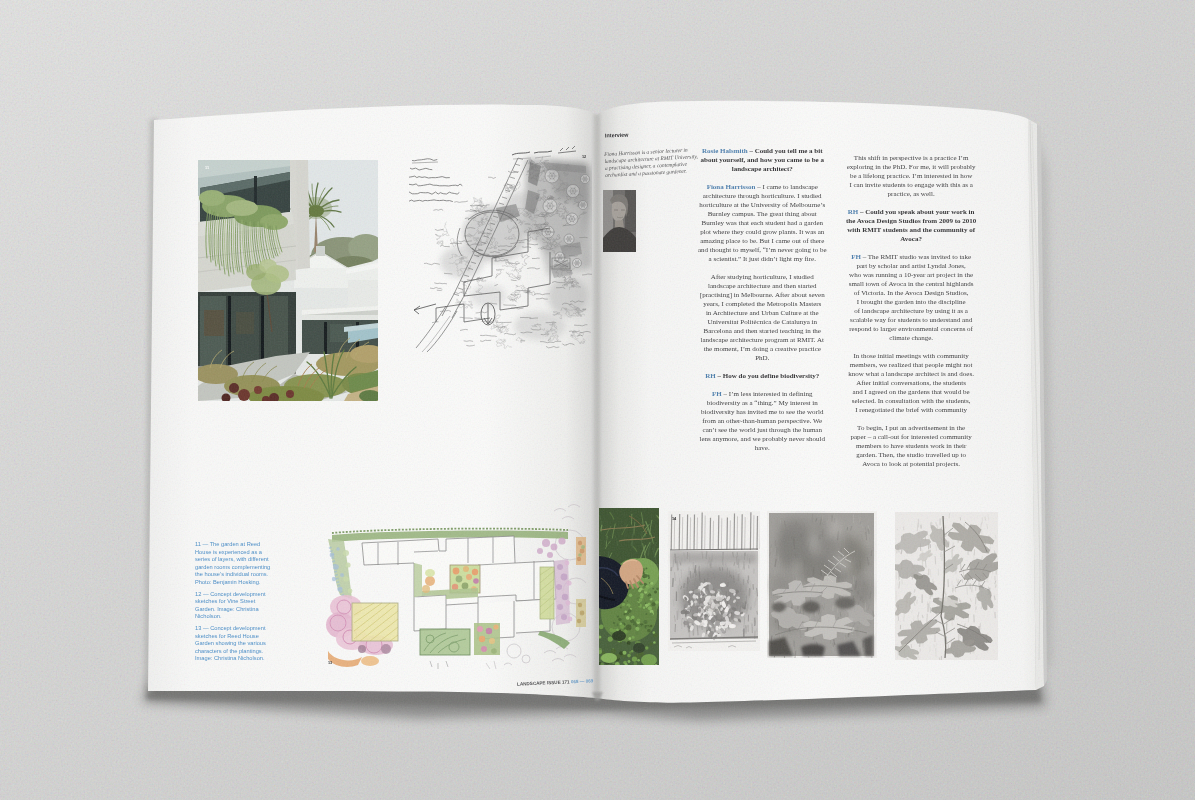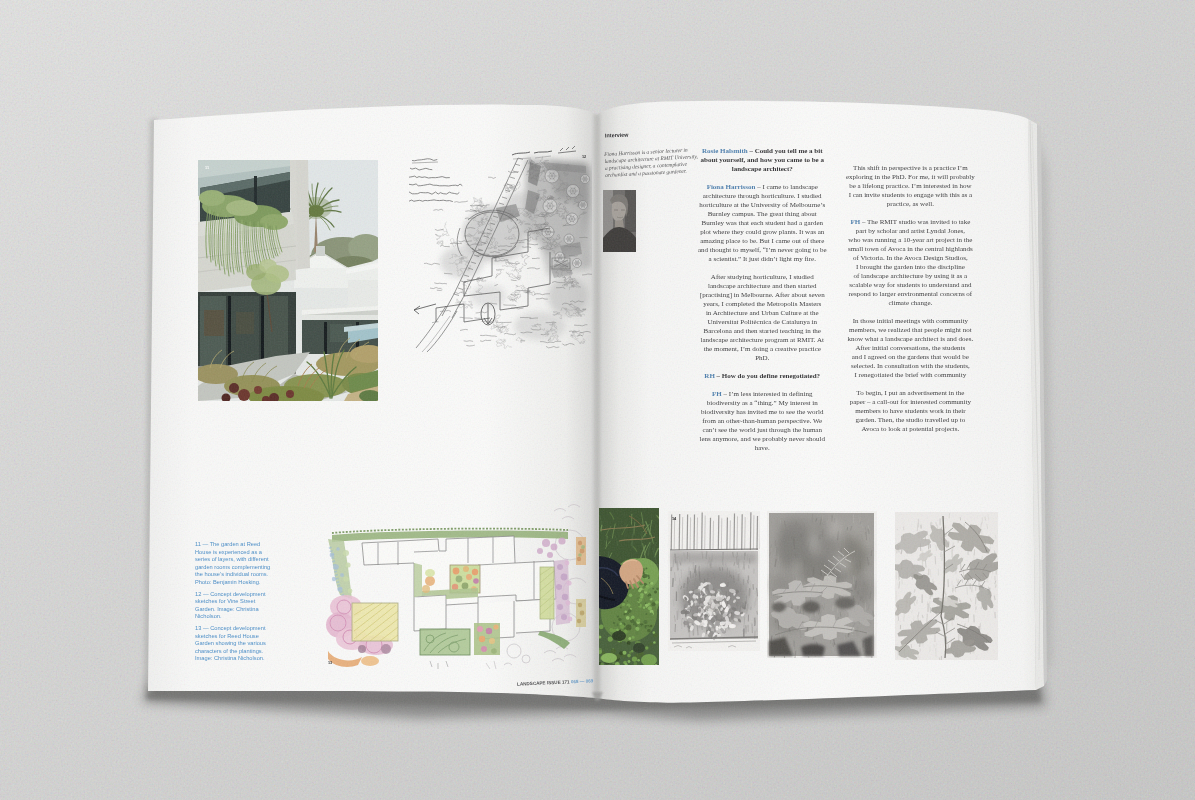--- a/index.html
+++ b/index.html
@@ -736,26 +736,27 @@
   <path d="M11 20 L15 20 M18 20 L22 20" stroke="#6e6a66" stroke-width="0.6" fill="none"></path>
   <path d="M14 27 C 16 28, 18 28, 20 27" stroke="#7e7a76" stroke-width="0.7" fill="none"></path>
   <path d="M12 31 L 12 38 L 21 38 L 20 30 Z" fill="#958f88"></path>
   <path d="M0 48 C 6 40, 11 37, 16 37 C 22 37, 28 41, 33 48 L 33 62 L 0 62 Z" fill="#3d3b39"></path>
 </svg>
 
 <div class="abs col" style="left:698px;top:147px;">
 <p><span class="blue">Rosie Halsmith</span><span class="bold"> – Could you tell me a bit<br>about yourself, and how you came to be a<br>landscape architect?</span></p>
 <p><span class="blue">Fiona Harrisson</span> – I came to landscape<br>architecture through horticulture. I studied<br>horticulture at the University of Melbourne’s<br>Burnley campus. The great thing about<br>Burnley was that each student had a garden<br>plot where they could grow plants. It was an<br>amazing place to be. But I came out of there<br>and thought to myself, “I’m never going to be<br>a scientist.” It just didn’t light my fire.</p>
 <p>After studying horticulture, I studied<br>landscape architecture and then started<br>[practising] in Melbourne. After about seven<br>years, I completed the Metropolis Masters<br>in Architecture and Urban Culture at the<br>Universitat Politècnica de Catalunya in<br>Barcelona and then started teaching in the<br>landscape architecture program at RMIT. At<br>the moment, I’m doing a creative practice<br>PhD.</p>
-<p><span class="blue">RH</span><span class="bold"> – How do you define renegotiated?</span></p>
+<p><span class="blue">RH</span><span class="bold"> – How do you define biodiversity?</span></p>
 <p><span class="blue">FH</span> – I’m less interested in defining<br>biodiversity as a “thing.” My interest in<br>biodiversity has invited me to see the world<br>from an other-than-human perspective. We<br>can’t see the world just through the human<br>lens anymore, and we probably never should<br>have.</p>
 </div>
 
-<div class="abs col" style="left:846px;top:164px;">
+<div class="abs col" style="left:846px;top:154px;">
 <p>This shift in perspective is a practice I’m<br>exploring in the PhD. For me, it will probably<br>be a lifelong practice. I’m interested in how<br>I can invite students to engage with this as a<br>practice, as well.</p>
+<p><span class="blue">RH</span><span class="bold"> – Could you speak about your work in<br>the Avoca Design Studios from 2009 to 2010<br>with RMIT students and the community of<br>Avoca?</span></p>
 <p><span class="blue">FH</span> – The RMIT studio was invited to take<br>part by scholar and artist Lyndal Jones,<br>who was running a 10-year art project in the<br>small town of Avoca in the central highlands<br>of Victoria. In the Avoca Design Studios,<br>I brought the garden into the discipline<br>of landscape architecture by using it as a<br>scalable way for students to understand and<br>respond to larger environmental concerns of<br>climate change.</p>
 <p>In those initial meetings with community<br>members, we realized that people might not<br>know what a landscape architect is and does.<br>After initial conversations, the students<br>and I agreed on the gardens that would be<br>selected. In consultation with the students,<br>I renegotiated the brief with community</p>
 <p>To begin, I put an advertisement in the<br>paper – a call-out for interested community<br>members to have students work in their<br>garden. Then, the studio travelled up to<br>Avoca to look at potential projects.</p>
 </div>
 
 <svg class="abs" style="left:599px;top:508px" width="60" height="157" viewBox="0 0 60 157" xmlns="http://www.w3.org/2000/svg">
 <rect width="60" height="157" fill="#47603a"></rect>
 <rect width="60" height="56" fill="#3d5430"></rect>
 <path d="M0.7 7.4 q1.5 5.0 2.2 9.9" stroke="#47603a" stroke-width="1.4" fill="none"></path>
 <path d="M32.1 36.2 q3.9 3.7 5.8 7.4" stroke="#55713d" stroke-width="1.2" fill="none"></path>

